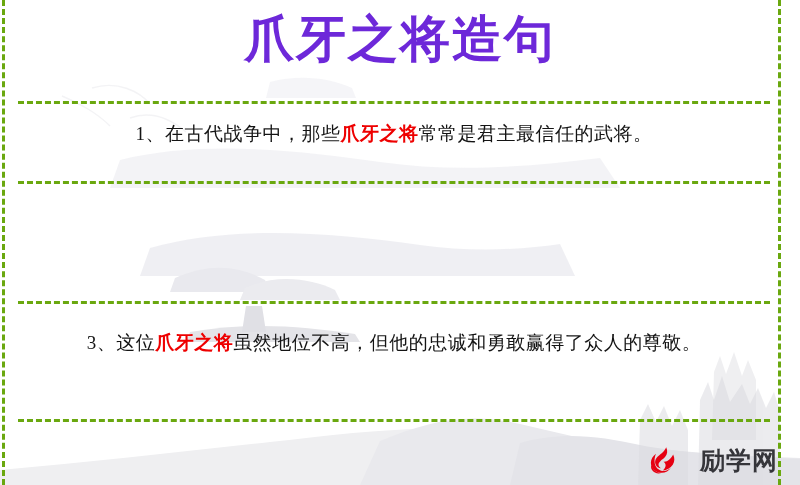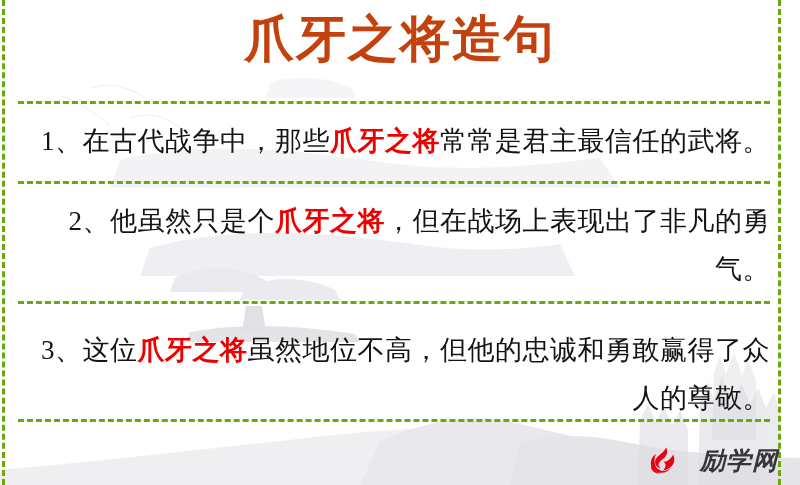--- a/index.html
+++ b/index.html
@@ -53,57 +53,56 @@
     width: 800px;
     text-align: center;
     z-index: 4;
   }
   #title-text {
     display: inline-block;
     font-family: "DejaVu Serif", "Liberation Serif", serif;
     font-size: 50px;
     font-weight: 700;
     line-height: 1.25;
-    color: #c2410c;
+    color: #6d28d9;
     letter-spacing: 2px;
     white-space: nowrap;
   }
 
   
   .sentence {
     position: absolute;
     left: 18px;
     width: 752px;
     z-index: 4;
     font-family: "Liberation Serif", "DejaVu Serif", serif;
-    font-size: 27px;
+    font-size: 19px;
     line-height: 1.78;
     color: #141414;
     letter-spacing: 0.5px;
-    text-align: right;
+    text-align: center;
     word-break: break-all;
   }
   .kw {
     color: #ee0000;
     font-weight: 700;
     font-family: "DejaVu Serif", "Liberation Serif", serif;
     letter-spacing: 0.5px;
   }
 
   
   #logo {
     position: absolute;
     right: 22px;
     bottom: 8px;
     height: 34px;
     display: flex;
     align-items: center;
     gap: 22px;
     z-index: 5;
-    font-style: italic;
   }
   #logo-mark {
     width: 31px;
     height: 31px;
     flex: 0 0 auto;
   }
   #logo-text {
     font-family: "DejaVu Sans", "Liberation Sans", sans-serif;
     font-size: 25px;
     font-weight: 700;
@@ -163,23 +162,20 @@
   <div class="frame-line frame-h" style="left:18px; top:419px; width:752px;"></div>
 
   <div id="title-bar">
     <span id="title-text">爪牙之将造句</span>
   </div>
 
   <div class="sentence" style="top:117px;">
     <span>1、</span><span>在古代战争中，那些</span><span class="kw">爪牙之将</span><span>常常是君主最信任的武将。</span>
   </div>
 
-  <div class="sentence" style="top:197px;">
-    <span>2、</span><span>他虽然只是个</span><span class="kw">爪牙之将</span><span>，但在战场上表现出了非凡的勇气。</span>
-  </div>
 
   <div class="sentence" style="top:326px;">
     <span>3、</span><span>这位</span><span class="kw">爪牙之将</span><span>虽然地位不高，但他的忠诚和勇敢赢得了众人的尊敬。</span>
   </div>
 
   <div id="logo">
     <span id="logo-mark">
       <svg width="31" height="31" viewBox="0 0 32 32" xmlns="http://www.w3.org/2000/svg">
         <path d="M19.8 2.4 C21.6 6.4 21.0 9.6 18.8 12.2 C17.4 13.9 15.6 15.0 14.0 16.4
                  C12.3 17.9 11.4 19.6 12.2 21.7 C12.6 22.7 13.4 23.5 14.4 24.0

